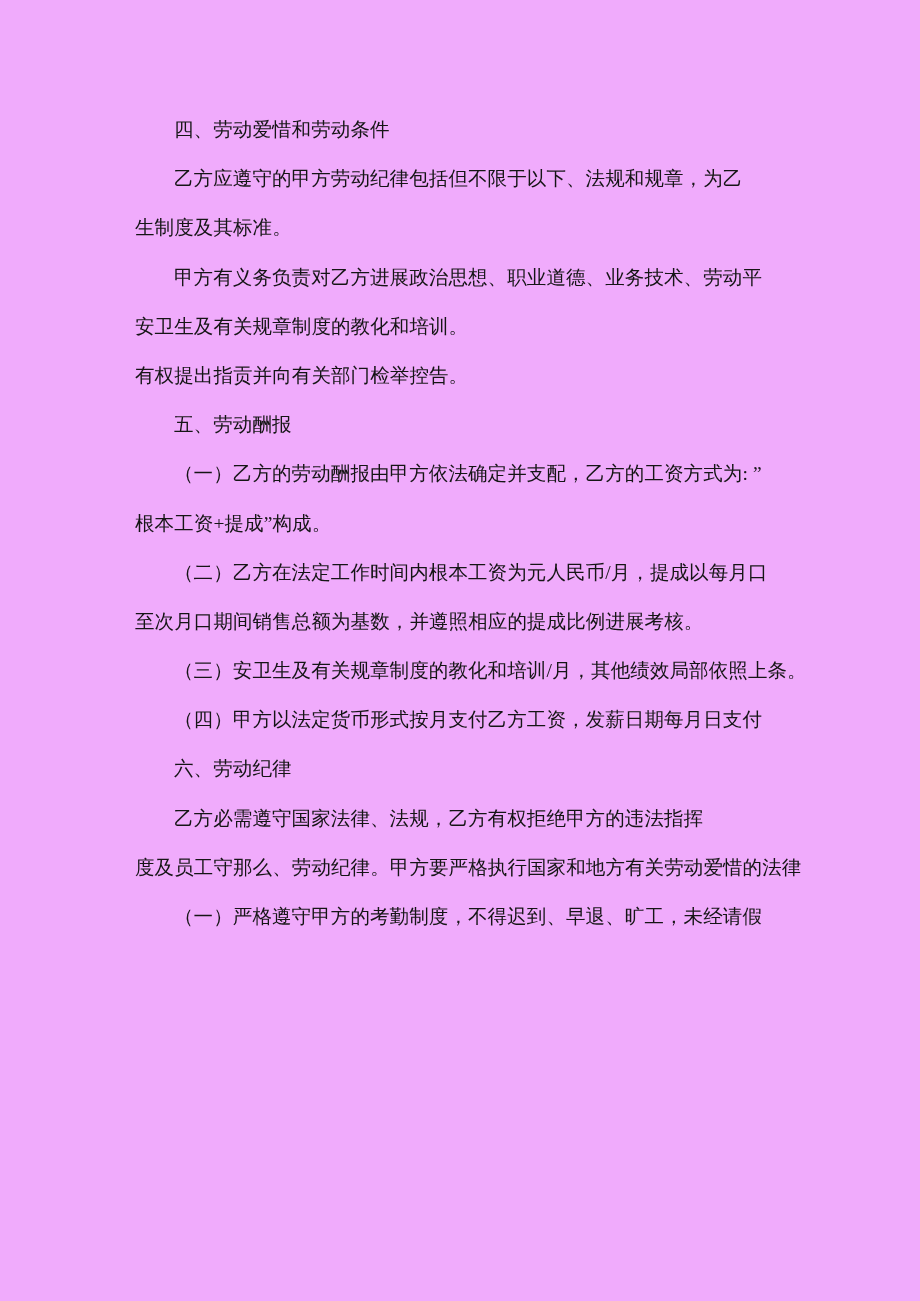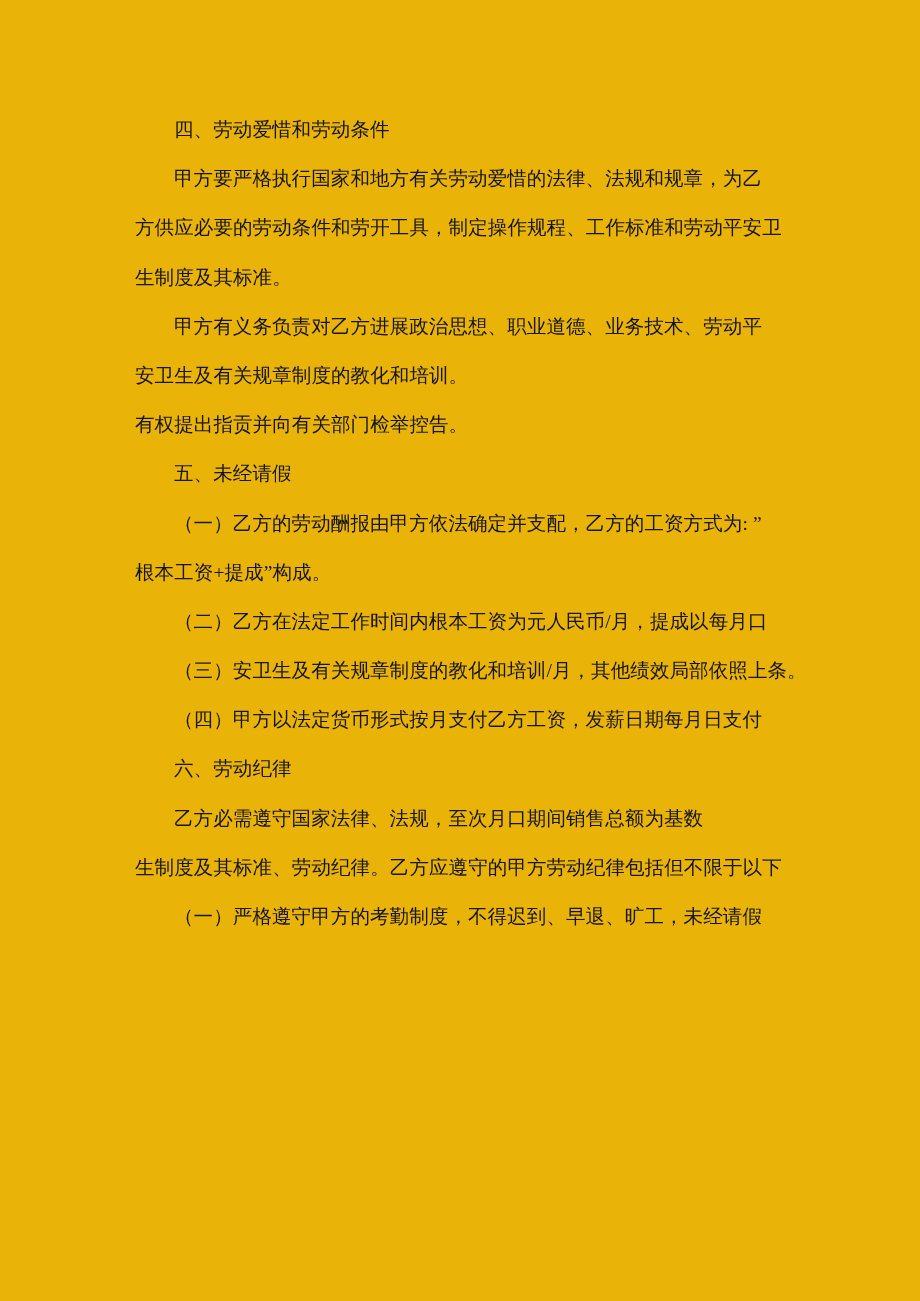--- a/index.html
+++ b/index.html
@@ -30,33 +30,33 @@
     white-space: nowrap;
     color: #151515;
   }
   .line.indent {
     padding-left: 39px;
   }
 </style>
 </head>
 <body>
 
-<div class="page" style="background: #eab308;">
+<div class="page" style="background: #f0abfc;">
   <div class="text-block" style="color: rgb(21, 21, 21);">
       <div class="line indent">四、劳动爱惜和劳动条件</div>
-      <div class="line indent">甲方要严格执行国家和地方有关劳动爱惜的法律、法规和规章，为乙</div>
-      <div class="line">方供应必要的劳动条件和劳开工具，制定操作规程、工作标准和劳动平安卫</div>
+      <div class="line indent">乙方应遵守的甲方劳动纪律包括但不限于以下、法规和规章，为乙</div>
       <div class="line">生制度及其标准。</div>
       <div class="line indent">甲方有义务负责对乙方进展政治思想、职业道德、业务技术、劳动平</div>
       <div class="line">安卫生及有关规章制度的教化和培训。</div>
       <div class="line">有权提出指贡并向有关部门检举控告。</div>
-      <div class="line indent">五、未经请假</div>
+      <div class="line indent">五、劳动酬报</div>
       <div class="line indent">（一）乙方的劳动酬报由甲方依法确定并支配，乙方的工资方式为: ”</div>
       <div class="line">根本工资+提成”构成。</div>
       <div class="line indent">（二）乙方在法定工作时间内根本工资为元人民币/月，提成以每月口</div>
+      <div class="line">至次月口期间销售总额为基数，并遵照相应的提成比例进展考核。</div>
       <div class="line indent">（三）安卫生及有关规章制度的教化和培训/月，其他绩效局部依照上条。</div>
       <div class="line indent">（四）甲方以法定货币形式按月支付乙方工资，发薪日期每月日支付</div>
       <div class="line indent">六、劳动纪律</div>
-      <div class="line indent">乙方必需遵守国家法律、法规，至次月口期间销售总额为基数</div>
-      <div class="line">生制度及其标准、劳动纪律。乙方应遵守的甲方劳动纪律包括但不限于以下</div>
+      <div class="line indent">乙方必需遵守国家法律、法规，乙方有权拒绝甲方的违法指挥</div>
+      <div class="line">度及员工守那么、劳动纪律。甲方要严格执行国家和地方有关劳动爱惜的法律</div>
       <div class="line indent">（一）严格遵守甲方的考勤制度，不得迟到、早退、旷工，未经请假</div>
     </div>
 </div>
 
 </body></html>

